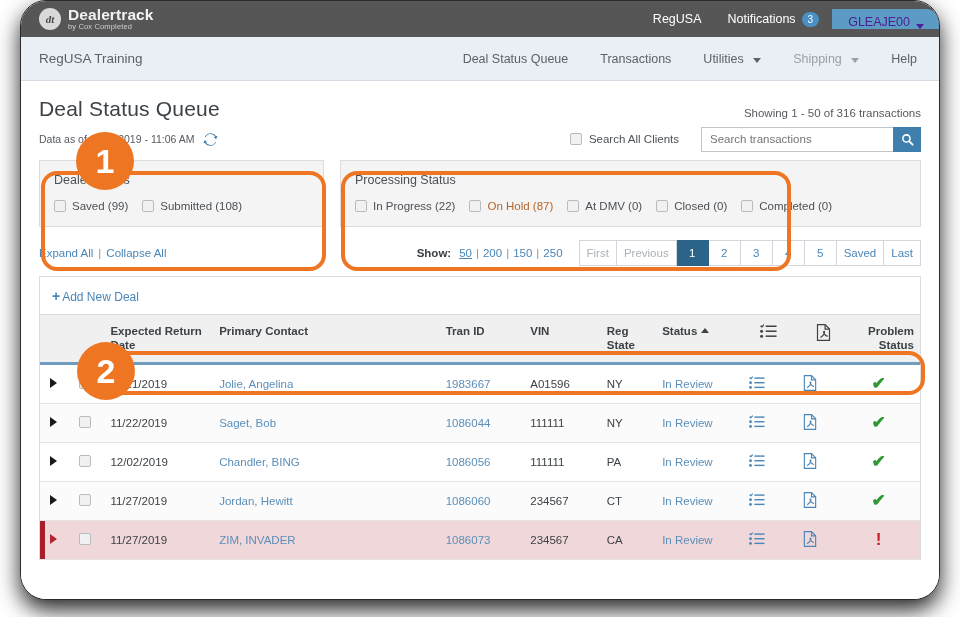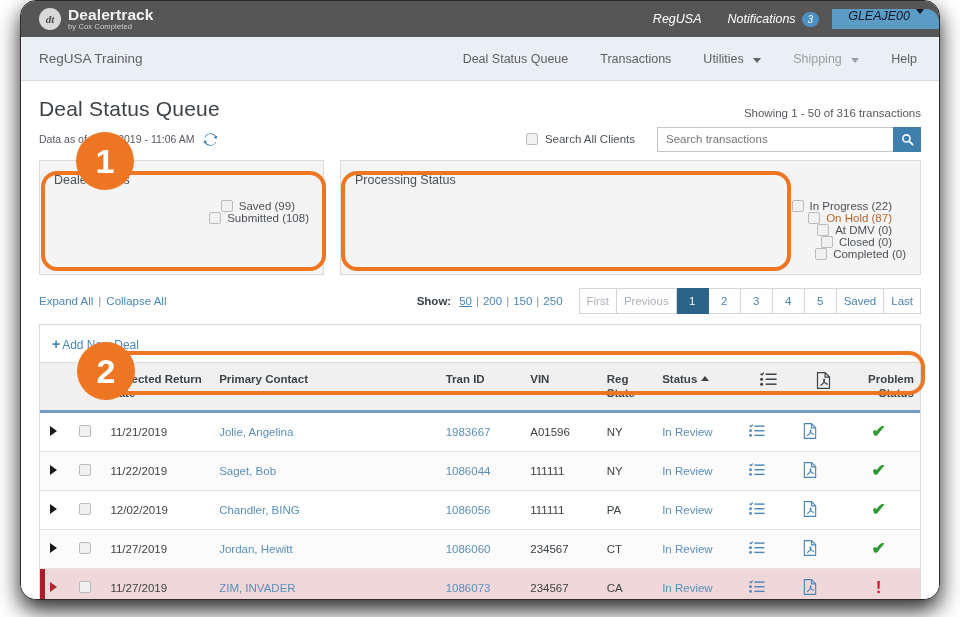--- a/index.html
+++ b/index.html
@@ -9,21 +9,21 @@
     font-family: "Liberation Sans", sans-serif;
     overflow: hidden;
   }
 
   
   #frame {
     position: absolute;
     left: 20px; top: 0px;
     width: 920px; height: 600px;
     background: #ffffff;
-    border-radius: 16px;
+    border-radius: 26px;
     border: 1px solid #2b2b2b;
     overflow: hidden;
     box-shadow: 0 10px 22px rgba(0,0,0,0.85);
   }
 
   
   .topbar {
     height: 36px;
     background: #565656;
     display: flex;
@@ -36,34 +36,34 @@
     background: #d9d9d9; color: #4a4a4a;
     font-size: 11px; font-style: italic; font-weight: bold;
     display: flex; align-items: center; justify-content: center;
     margin-right: 7px;
     font-family: "Liberation Serif", serif;
   }
   .logo-text { line-height: 1.05; }
   .logo-main { color: #f2f2f2; font-size: 15.5px; font-weight: bold; letter-spacing: .1px; }
   .logo-sub  { color: #cfcfcf; font-size: 7.5px; letter-spacing: .15px; }
 
-  .topnav { margin-left: auto; display: flex; align-items: stretch; height: 20px; font-style: italic; }
+  .topnav { margin-left: auto; display: flex; align-items: stretch; height: 20px; }
   .topnav-item {
     color: #ffffff; font-size: 12.5px;
     display: flex; align-items: center; padding: 0 13px;
     white-space: nowrap;
   }
   .badge-count {
     background: #4a90c4; color: #ffffff;
     border-radius: 9px; font-size: 10px;
     padding: 1px 6px; margin-left: 6px; line-height: 13px;
   }
   .topnav-user {
-    background: #5b9bc4; color: #0f172a; font-size: 12.5px;
-    display: flex; align-items: flex-start; padding: 0 15px 0 16px;
+    background: #5b9bc4; color: #4c1d95; font-size: 12.5px;
+    display: flex; align-items: flex-end; padding: 0 15px 0 16px;
     border-top-right-radius: 13px;
   }
   .caret-down {
     display: inline-block; margin-left: 6px;
     border-left: 4px solid transparent; border-right: 4px solid transparent;
     border-top: 5px solid currentColor;
   }
 
   
   .subnav {
@@ -95,42 +95,42 @@
 
   .metarow-right { margin-left: auto; display: flex; align-items: center; }
   .chk {
     width: 12px; height: 12px; border: 1px solid #b9bcbf;
     background: #f1f1f1; border-radius: 2px; display: inline-block;
     flex: 0 0 auto;
   }
   .search-all-label { font-size: 11.5px; color: #4c5156; margin-left: 7px; }
   .search-box { display: flex; margin-left: 22px; }
   .search-input {
-    width: 236px; height: 25px;
+    width: 192px; height: 25px;
     border: 1px solid #c2c6ca; border-right: none;
     background: #ffffff; font-size: 11.5px; color: #9ea3a8;
     padding: 0 8px; outline: none;
     font-family: "Liberation Sans", sans-serif;
   }
   .search-btn {
     width: 28px; height: 25px; background: #3f7fae;
     border: 1px solid #3f7fae; display: flex;
     align-items: center; justify-content: center;
   }
 
   
   .filters { display: flex; margin-top: 10px; gap: 16px; }
   .panel {
     background: #f4f4f4; border: 1px solid #dcdcdc;
     padding: 12px 14px 14px 14px; position: relative;
   }
   .panel-dealer { width: 285px; }
   .panel-processing { flex: 1; }
   .panel-title { font-size: 12.5px; color: #4c5156; margin-bottom: 13px; }
-  .panel-opts { display: flex; align-items: flex-end; flex-wrap: nowrap; flex-direction: column; }
+  .panel-opts { display: flex; align-items: flex-start; flex-wrap: nowrap; }
   .opt { display: flex; align-items: center; margin-right: 14px; white-space: nowrap; }
   .opt:last-child { margin-right: 0; }
   .opt-label { font-size: 11.5px; color: #4c5156; margin-left: 6px; }
 
   
   .callout-ring {
     position: absolute; border: 4px solid #ee7623;
     border-radius: 16px; pointer-events: none;
   }
   .callout-badge {

